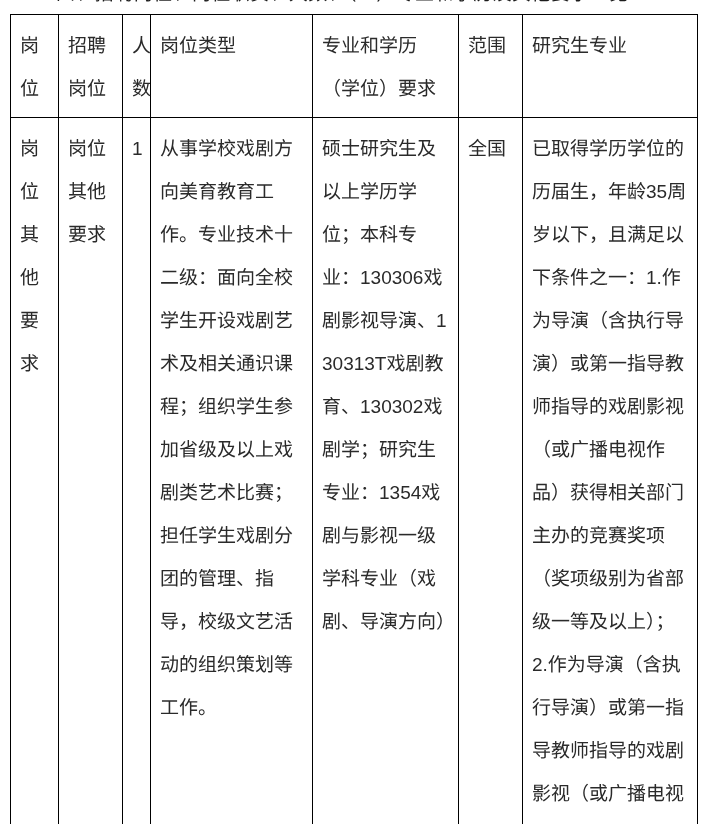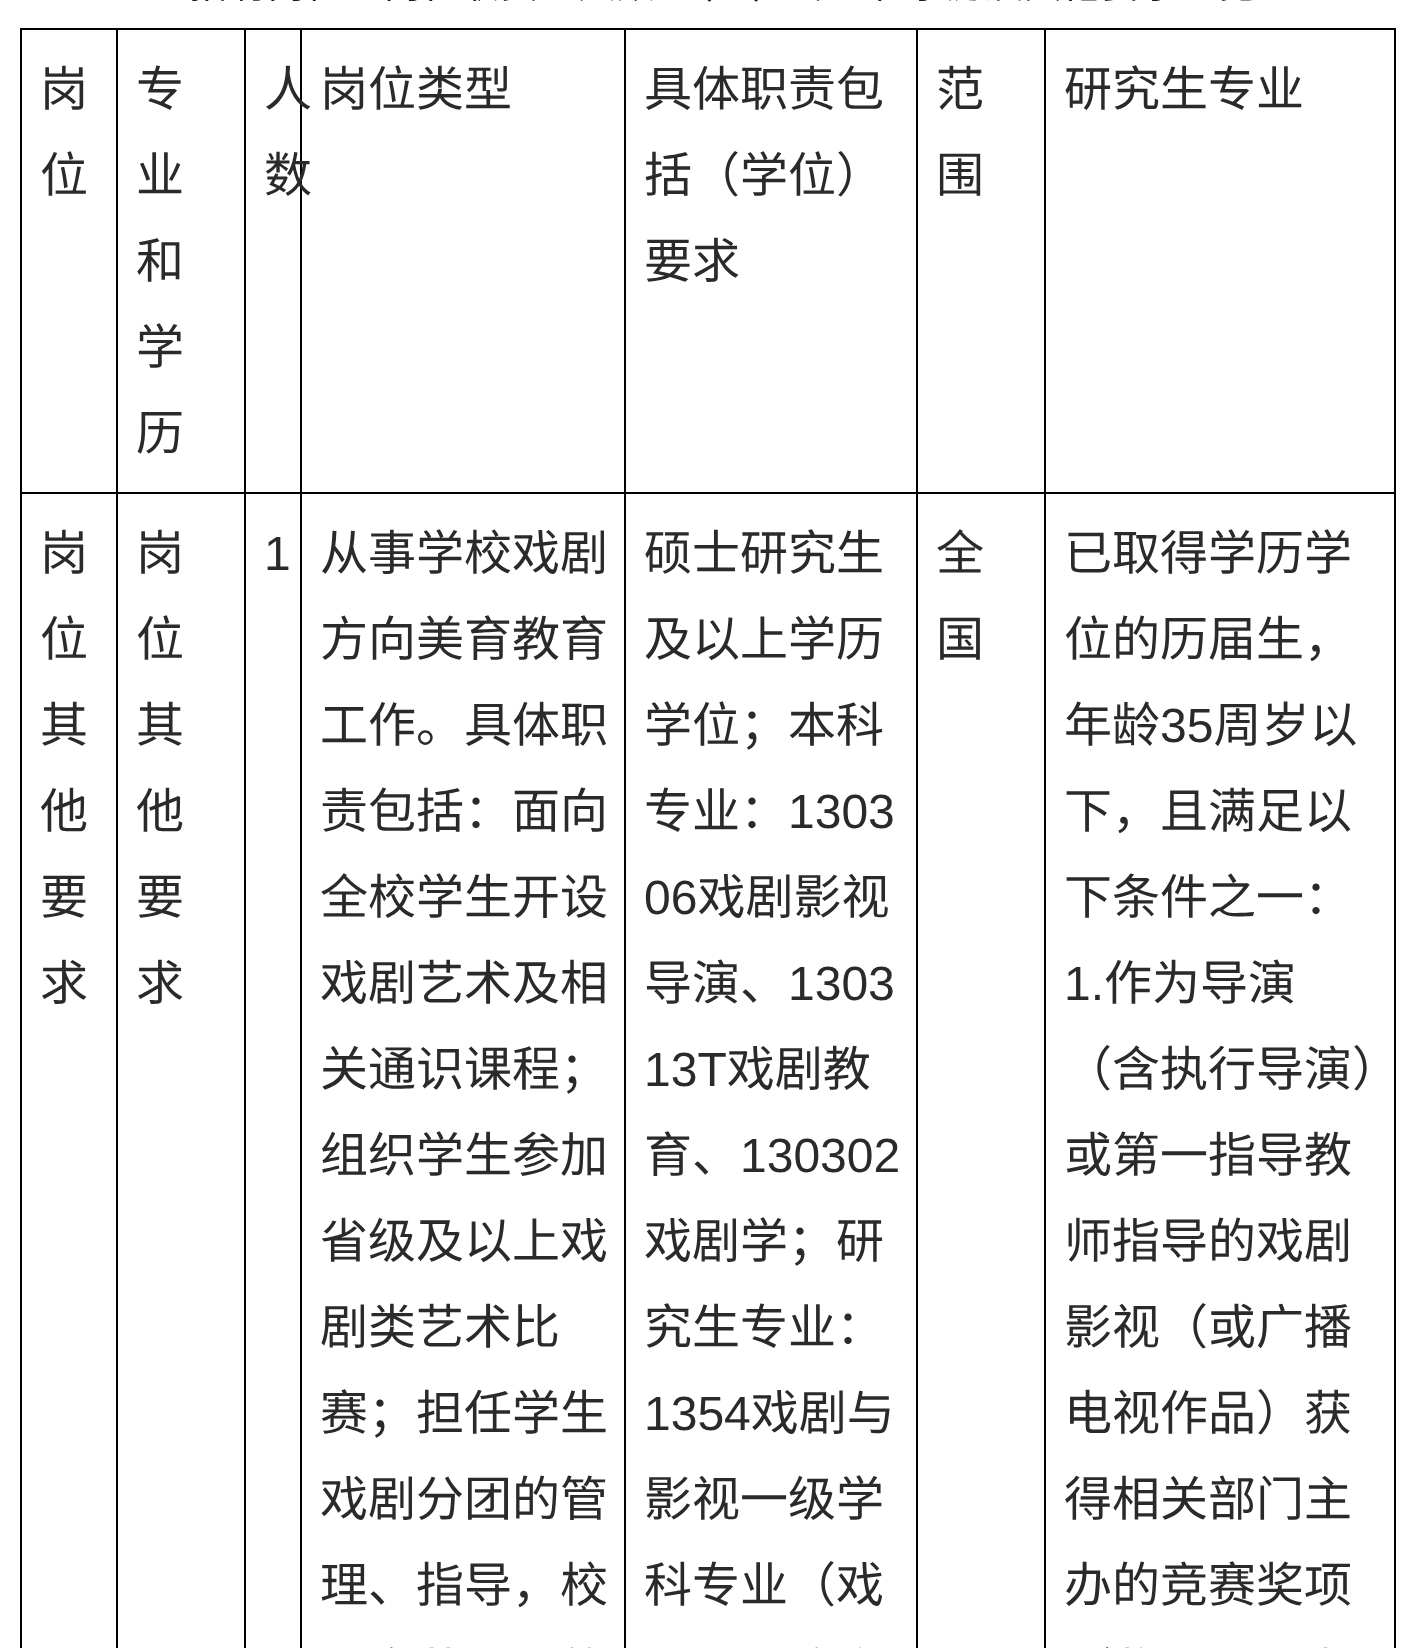--- a/index.html
+++ b/index.html
@@ -49,21 +49,21 @@
     table-layout: fixed;
     width: 687px;
   }
   table.job-table td,
   table.job-table th {
     border: 1px solid #000000;
     vertical-align: top;
     text-align: left;
     font-weight: normal;
     padding: 9px 7px 7px 9px;
-    font-size: 24px;
+    font-size: 19px;
     line-height: 43px;
     color: #2a2a2a;
     word-break: break-all;
     overflow-wrap: anywhere;
   }
   table.job-table thead td {
     height: 60px;
   }
 
   
@@ -99,30 +99,30 @@
       <col class="c-major">
       <col class="c-scope">
       <col class="c-other">
     </colgroup>
     <thead>
       <tr>
         <td>
             <span class="cell-text">岗位</span>
           </td>
         <td>
-            <span class="cell-text">专业和学历</span>
+            <span class="cell-text">招聘岗位</span>
           </td>
         <td>
             <span class="cell-text">人数</span>
           </td>
         <td>
             <span class="cell-text">岗位类型</span>
           </td>
         <td>
-            <span class="cell-text">具体职责包括（学位）要求</span>
+            <span class="cell-text">专业和学历（学位）要求</span>
           </td>
         <td>
             <span class="cell-text">范围</span>
           </td>
         <td>
             <span class="cell-text">研究生专业</span>
           </td>
       </tr>
     </thead>
     <tbody>
@@ -130,21 +130,21 @@
         <td class="post-cell">
             <span class="cell-text">岗位其他要求</span>
           </td>
         <td class="type-cell">
             <span class="cell-text">岗位其他要求</span>
           </td>
         <td class="count-cell">
             <span class="cell-text">1</span>
           </td>
         <td class="duty-cell">
-            <span class="cell-text">从事学校戏剧方向美育教育工作。具体职责包括：面向全校学生开设戏剧艺术及相关通识课程；组织学生参加省级及以上戏剧类艺术比赛；担任学生戏剧分团的管理、指导，校级文艺活动的组织策划等工作。</span>
+            <span class="cell-text">从事学校戏剧方向美育教育工作。专业技术十二级：面向全校学生开设戏剧艺术及相关通识课程；组织学生参加省级及以上戏剧类艺术比赛；担任学生戏剧分团的管理、指导，校级文艺活动的组织策划等工作。</span>
           </td>
         <td class="major-cell">
             <span class="cell-text">硕士研究生及以上学历学位；本科专业：130306戏剧影视导演、130313T戏剧教育、130302戏剧学；研究生专业：1354戏剧与影视一级学科专业（戏剧、导演方向）</span>
           </td>
         <td class="scope-cell">
             <span class="cell-text">全国</span>
           </td>
         <td class="other-cell">
             <span class="cell-text">已取得学历学位的历届生，年龄35周岁以下，且满足以下条件之一：1.作为导演（含执行导演）或第一指导教师指导的戏剧影视（或广播电视作品）获得相关部门主办的竞赛奖项（奖项级别为省部级一等及以上）；2.作为导演（含执行导演）或第一指导教师指导的戏剧影视（或广播电视作品）获得相关部门主办的艺术类奖项；3.导演（含执行导演）的作品在省级及以上官方电视媒体播出</span>
           </td>

